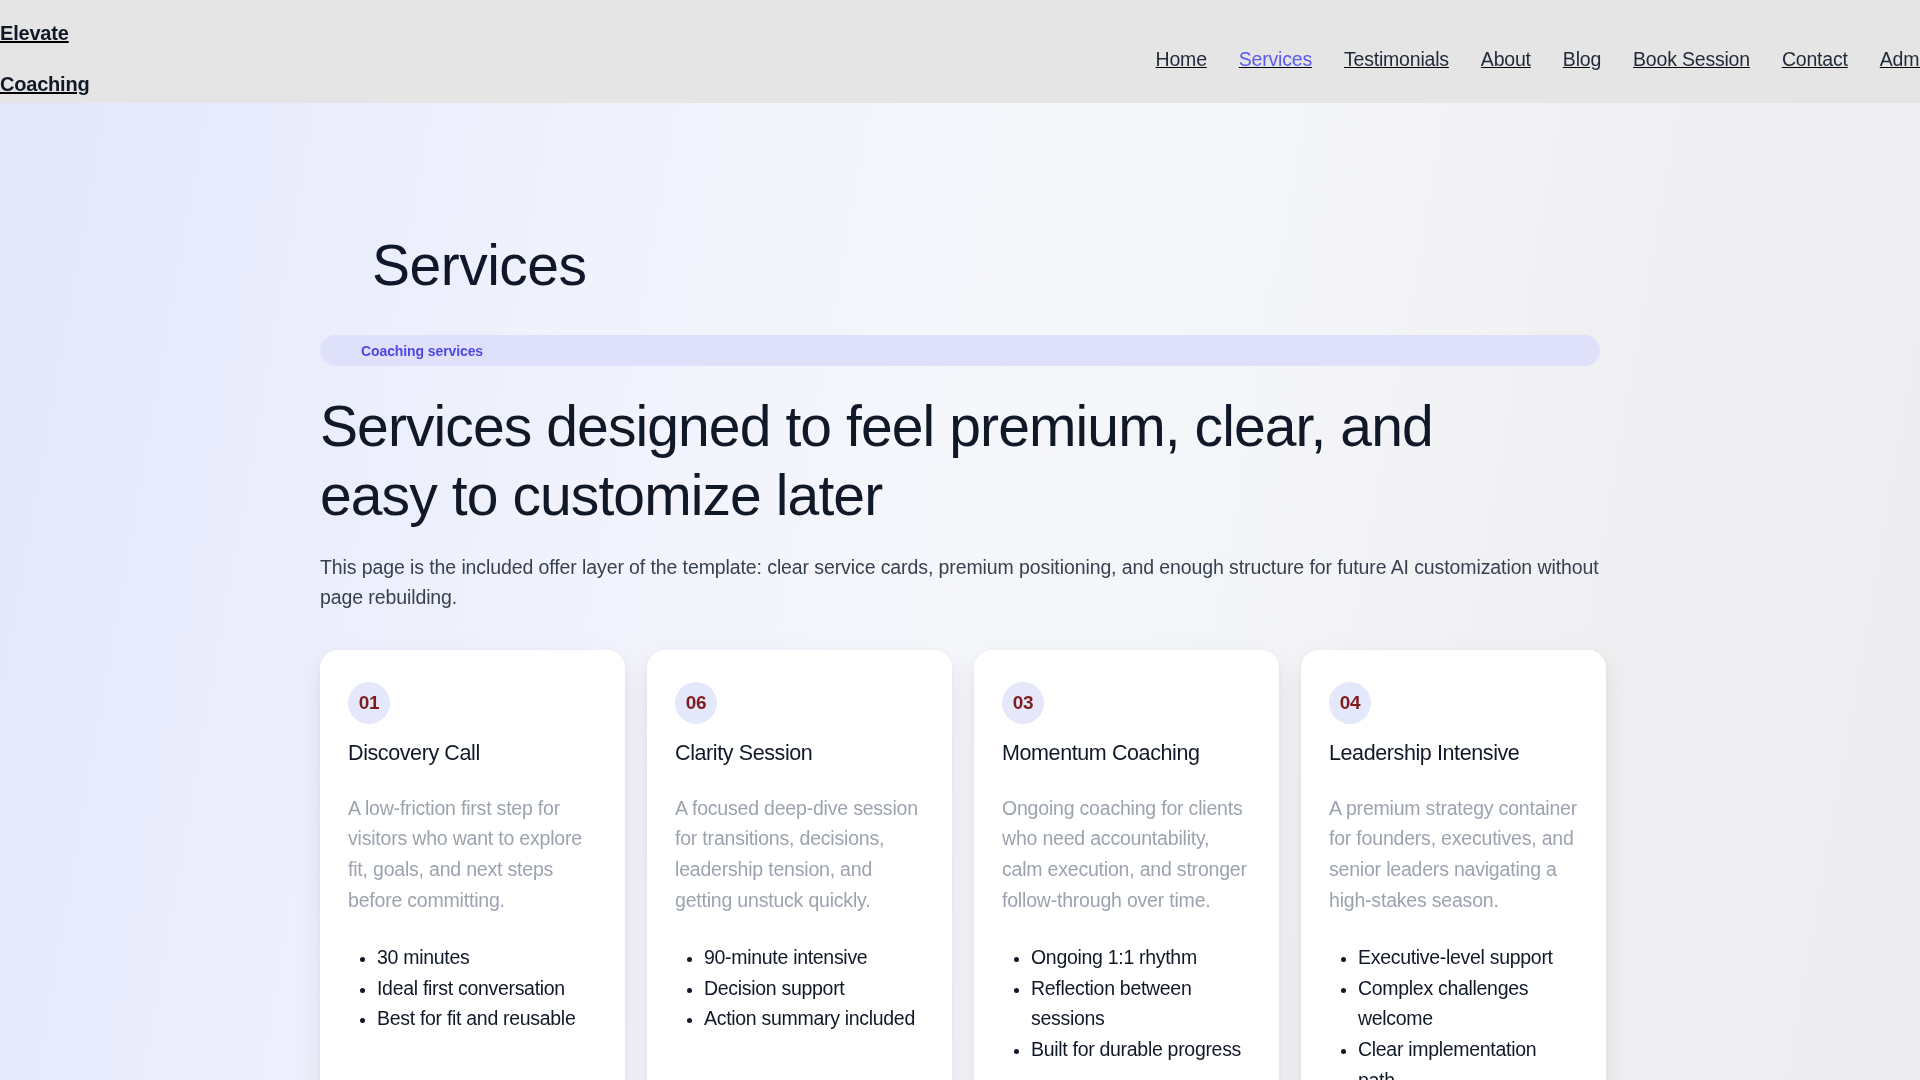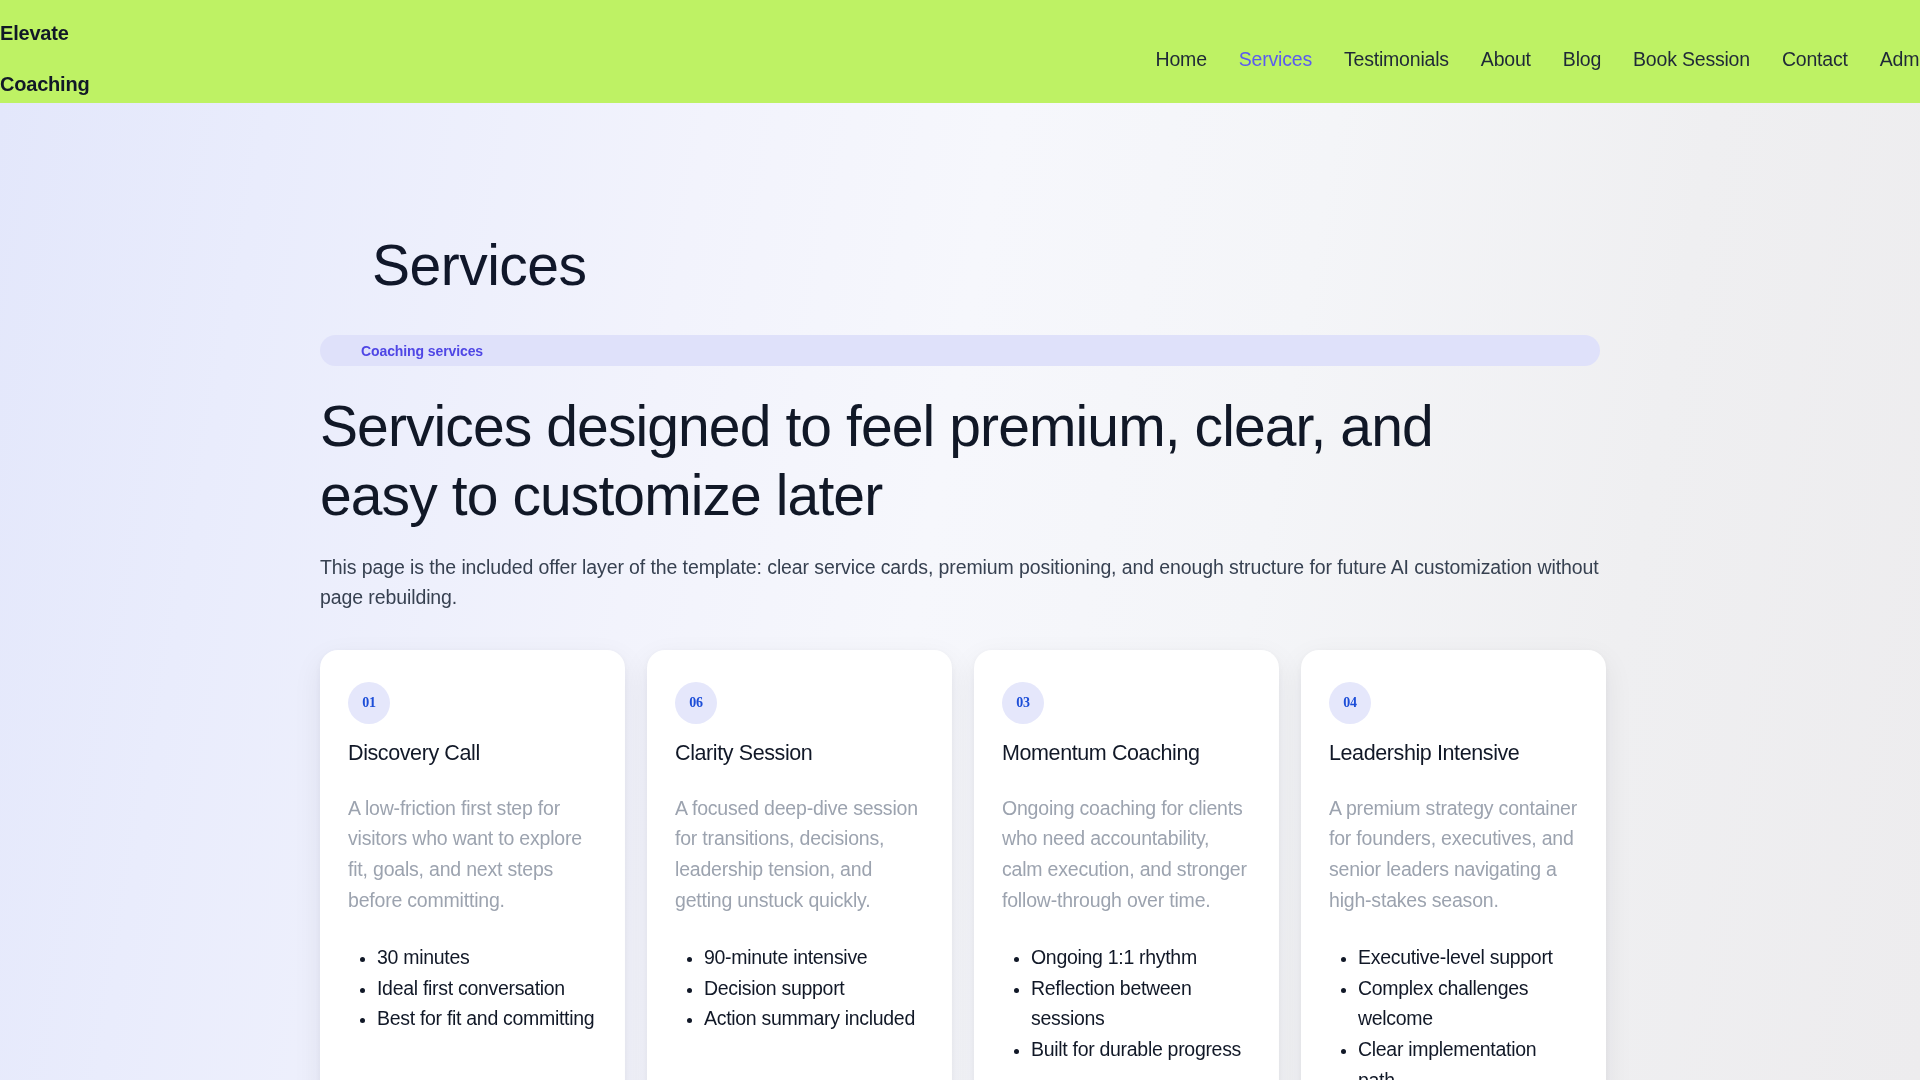--- a/index.html
+++ b/index.html
@@ -12,27 +12,28 @@
 
   body {
     font-family: "Liberation Sans", sans-serif;
     background: #ffffff;
     -webkit-font-smoothing: antialiased;
   }
 
   
   .site-header {
     height: 103px;
-    background: #bef264;
+    background: #e5e5e5;
     display: flex;
     align-items: center;
     justify-content: space-between;
     padding: 16px 0 0 0;
     position: relative;
     z-index: 5;
+    text-decoration: underline;
   }
 
   .brand {
     font-size: 20px;
     font-weight: 700;
     line-height: 1.28;
     color: #111827;
     letter-spacing: -0.2px;
     padding-left: 0px;
     white-space: pre-line;
@@ -150,25 +151,24 @@
   }
 
   .card-number {
     width: 42px;
     height: 42px;
     border-radius: 50%;
     background: #e5e7fb;
     display: flex;
     align-items: center;
     justify-content: center;
-    font-size: 14px;
+    font-size: 19px;
     font-weight: 700;
-    color: #1d4ed8;
-    letter-spacing: -0.2px;
-    font-family: Liberation Serif, serif;
+    color: #7f1d1d;
+    letter-spacing: -0.2px;
   }
 
   .card-title {
     margin-top: 17px;
     font-size: 21.5px;
     font-weight: 400;
     color: #111827;
     letter-spacing: -0.4px;
     line-height: 1.2;
   }
@@ -229,21 +229,21 @@
     <p class="lede">This page is the included offer layer of the template: clear service cards, premium positioning, and enough structure for future AI customization without page rebuilding.</p>
 
     <div class="cards-row" id="cards-row">
         <article class="service-card">
           <div class="card-number">01</div>
           <h3 class="card-title">Discovery Call</h3>
           <p class="card-desc">A low-friction first step for visitors who want to explore fit, goals, and next steps before committing.</p>
           <ul class="card-list">
             <li>30 minutes</li>
             <li>Ideal first conversation</li>
-            <li>Best for fit and committing</li>
+            <li>Best for fit and reusable</li>
           </ul>
         </article>
         <article class="service-card">
           <div class="card-number">06</div>
           <h3 class="card-title">Clarity Session</h3>
           <p class="card-desc">A focused deep-dive session for transitions, decisions, leadership tension, and getting unstuck quickly.</p>
           <ul class="card-list">
             <li>90-minute intensive</li>
             <li>Decision support</li>
             <li>Action summary included</li>

